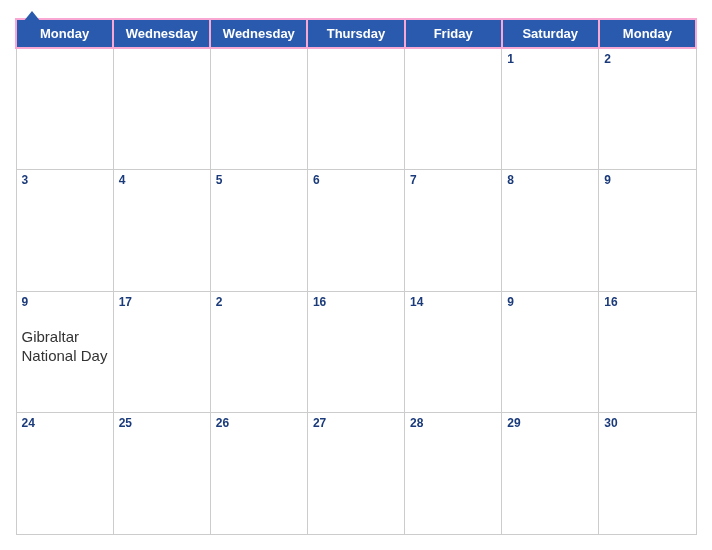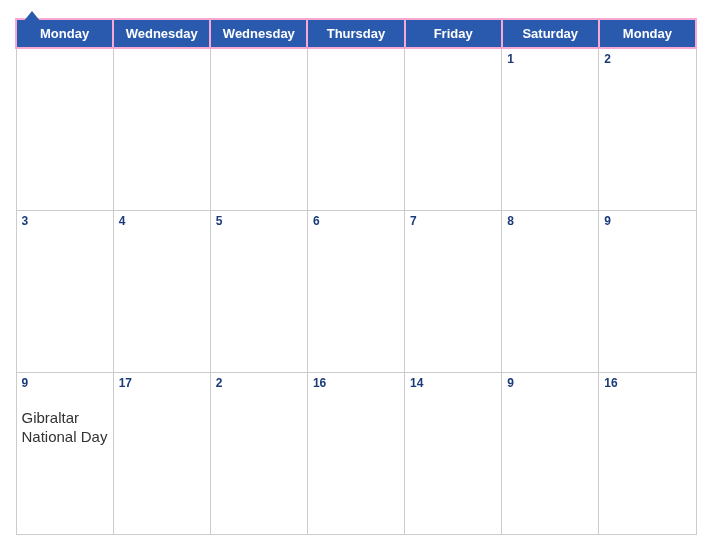--- a/index.html
+++ b/index.html
@@ -186,15 +186,38 @@
           <td>
             <div class="day-number">14</div>
           </td>
           <td>
             <div class="day-number">9</div>
           </td>
           <td>
             <div class="day-number">16</div>
           </td>
         </tr>
+        <tr>
+          <td>
+            <div class="day-number">24</div>
+          </td>
+          <td>
+            <div class="day-number">25</div>
+          </td>
+          <td>
+            <div class="day-number">26</div>
+          </td>
+          <td>
+            <div class="day-number">27</div>
+          </td>
+          <td>
+            <div class="day-number">28</div>
+          </td>
+          <td>
+            <div class="day-number">29</div>
+          </td>
+          <td>
+            <div class="day-number">30</div>
+          </td>
+        </tr>
       </tbody>
   </table>
 </div>
 
 </body></html>

